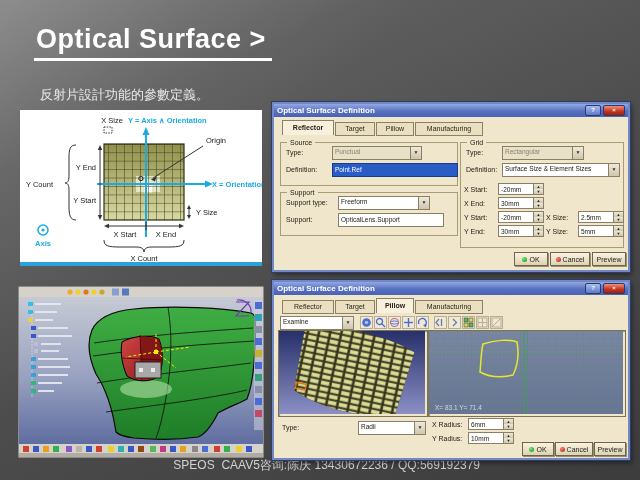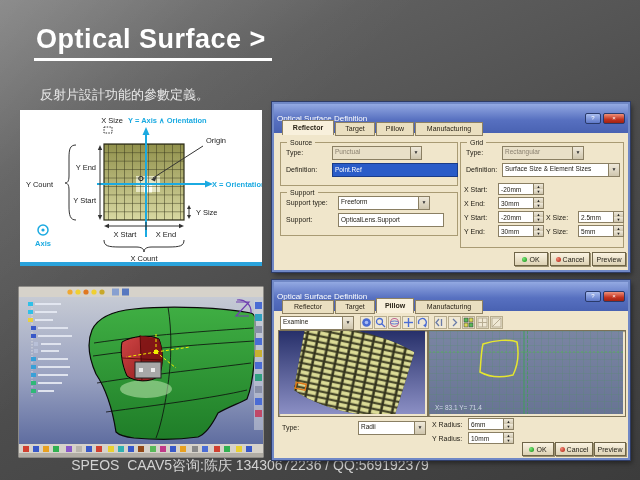--- a/index.html
+++ b/index.html
@@ -7,27 +7,27 @@
        font-family:"Liberation Sans",sans-serif;
        background:linear-gradient(155deg,#7a7a7a 0%,#5f5f5f 22%,#4c4c4c 55%,#3c3c3c 100%);}
   body::before{content:"";position:absolute;inset:0;
        background:linear-gradient(135deg,rgba(255,255,255,.14) 0%,rgba(255,255,255,.05) 18%,transparent 38%);
        pointer-events:none;}
   .abs{position:absolute;}
   
   .slide-title{left:34px;top:24px;color:#fff;font-size:27px;font-weight:bold;
        letter-spacing:.5px;border-bottom:3px solid #fff;padding:0 6px 3px 2px;}
   .slide-sub{left:40px;top:86px;color:#e9e9e9;font-size:13px;}
-  .footer{left:20px;top:457px;width:460px;text-align:center;color:#d2d2d2;font-size:14px;white-space:pre;}
+  .footer{left:20px;top:457px;width:460px;text-align:right;color:#d2d2d2;font-size:12px;white-space:pre;}
   
   .diagram{left:20px;top:110px;width:242px;height:156px;background:#fff;}
   
   .dlg{background:#f0e6cb;border:2px solid #7088c6;box-shadow:0 0 0 1px #2e3c66,2px 3px 5px rgba(0,0,0,.45);font-size:7px;color:#1d1a12;}
   .tbar{position:absolute;left:0;top:0;right:0;height:13px;display:flex;align-items:center;
-        background:linear-gradient(#93a9e2,#5770c0 55%,#4962b2);color:#fff;font-size:8px;padding:8px 3px;}
+        background:linear-gradient(#93a9e2,#5770c0 55%,#4962b2);color:#fff;font-size:8px;padding:0 3px;font-weight:bold;}
   .tbar .ttl{flex:1;white-space:nowrap;overflow:hidden;}
   .wbtn{width:14px;height:9px;border-radius:2px;border:1px solid #2a3a6a;font-size:6px;line-height:8px;
         text-align:center;color:#fff;margin-left:2px;}
   .wbtn.help{background:linear-gradient(#a8bcf0,#5e78c8);}
   .wbtn.close{background:linear-gradient(#f09078,#c23320 60%,#a02213);width:20px;}
   .tab{position:absolute;height:12px;line-height:12px;text-align:center;font-size:7px;
        background:#ead fc;background:#eadfc0;border:1px solid #8d8163;border-bottom:1px solid #8d8163;color:#2a2418;}
   .tab.active{background:#f8f0dc;height:14px;line-height:14px;border-bottom:none;font-weight:bold;z-index:2;}
   .grp{position:absolute;border:1px solid #a99b74;}
   .glabel{position:absolute;top:-4px;left:6px;background:#f0e6cb;padding:0 3px;font-size:7px;line-height:8px;}

